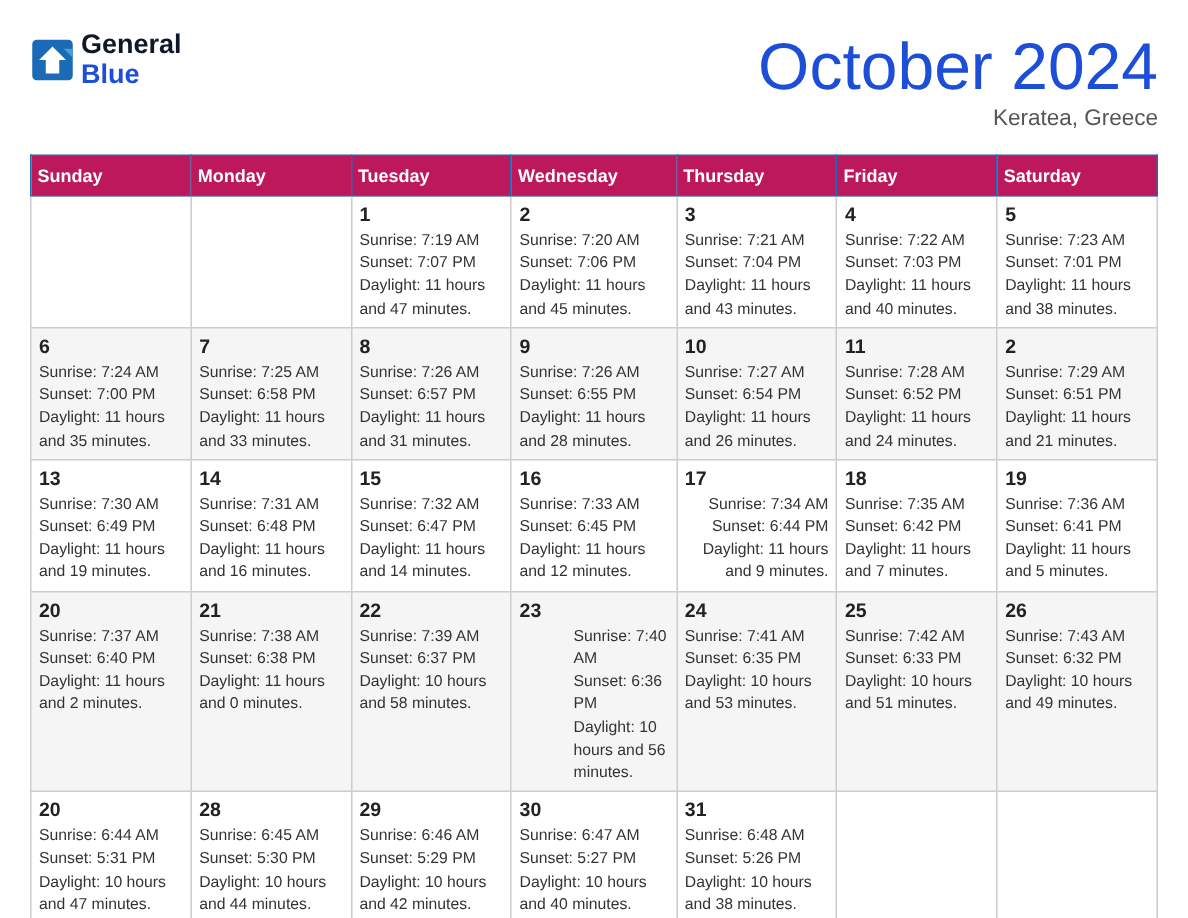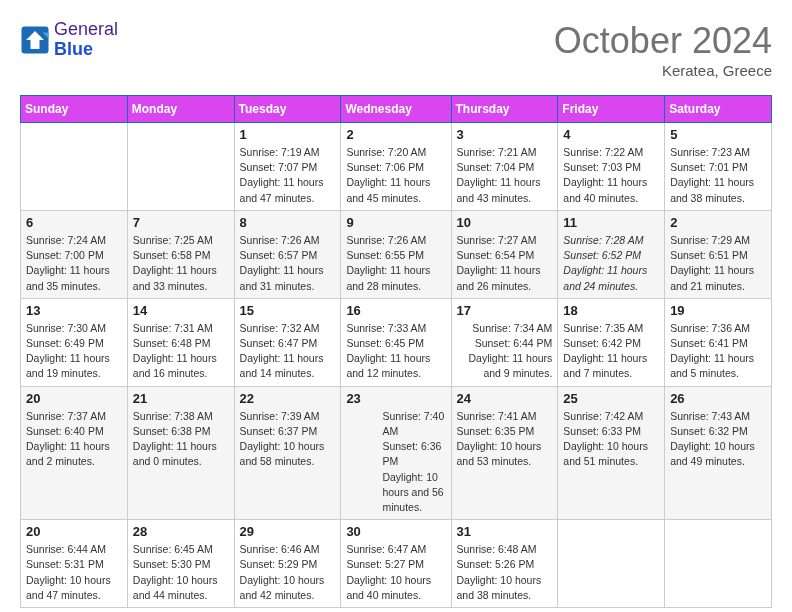--- a/index.html
+++ b/index.html
@@ -20,52 +20,52 @@
       display: flex;
       align-items: center;
     }
     .logo-text {
       display: flex;
       flex-direction: column;
       line-height: 1.1;
     }
     .logo-general {
       font-size: 18px;
-      font-weight: normal;
-      color: #4c1d95;
+      font-weight: bold;
+      color: #0f172a;
     }
     .logo-blue {
       font-size: 18px;
       font-weight: bold;
       color: #1d4ed8;
     }
     .logo-icon {
       width: 30px;
       height: 30px;
       margin-right: 4px;
     }
     .title-block {
       text-align: right;
     }
     .month-title {
-      font-size: 36px;
+      font-size: 44px;
       font-weight: normal;
-      color: #737373;
+      color: #1d4ed8;
     }
     .location {
       font-size: 15px;
       color: #555;
     }
     .calendar {
       width: 100%;
       border-collapse: collapse;
       font-size: 11px;
     }
     .calendar thead th {
-      background-color: #d946ef;
+      background-color: #be185d;
       color: #fff;
       padding: 6px 4px;
       text-align: left;
       font-size: 12px;
       font-weight: bold;
       border: 1px solid #1a6ab5;
     }
     .calendar tbody td {
       border: 1px solid #ccc;
       vertical-align: top;
@@ -186,21 +186,21 @@
 Daylight: 11 hours and 28 minutes.</div>
         </td>
         <td>
           <div class="day-number">10</div>
           <div class="day-detail" style="white-space: pre-line;">Sunrise: 7:27 AM
 Sunset: 6:54 PM
 Daylight: 11 hours and 26 minutes.</div>
         </td>
         <td>
           <div class="day-number">11</div>
-          <div class="day-detail" style="white-space: pre-line; font-style: italic;">Sunrise: 7:28 AM
+          <div class="day-detail" style="white-space: pre-line;">Sunrise: 7:28 AM
 Sunset: 6:52 PM
 Daylight: 11 hours and 24 minutes.</div>
         </td>
         <td>
           <div class="day-number">2</div>
           <div class="day-detail" style="white-space: pre-line;">Sunrise: 7:29 AM
 Sunset: 6:51 PM
 Daylight: 11 hours and 21 minutes.</div>
         </td>
       </tr>

